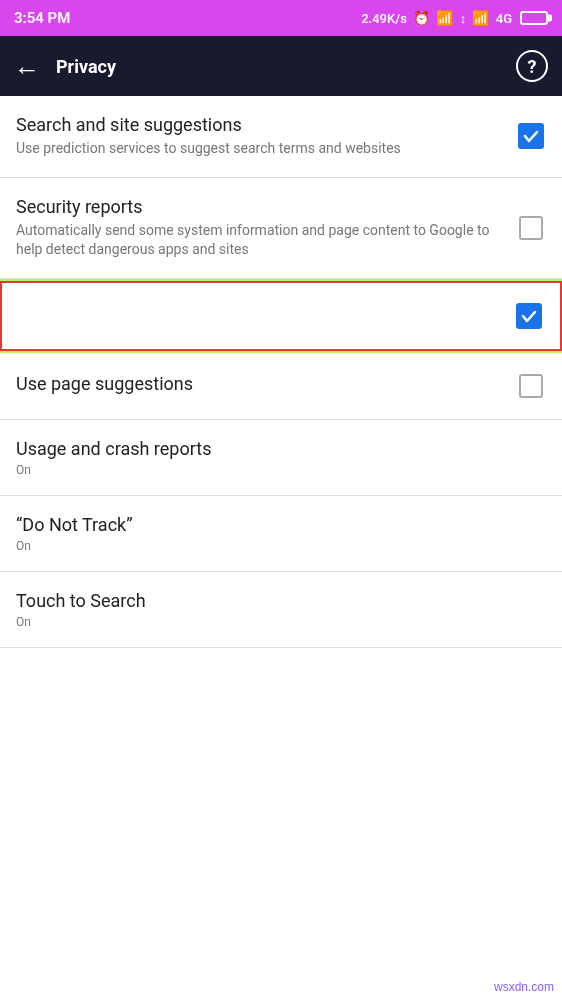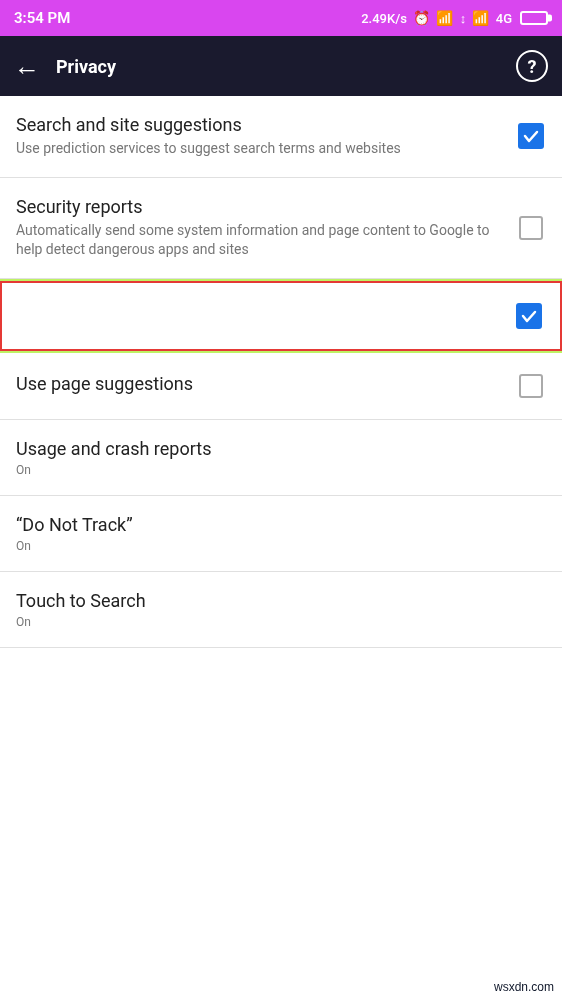--- a/index.html
+++ b/index.html
@@ -162,21 +162,21 @@
       border-radius: 3px;
       background: #fff;
     }
 
     
     .watermark {
       position: fixed;
       bottom: 6px;
       right: 8px;
       font-size: 12px;
-      color: #0f172a;
+      color: #8b5cf6;
       font-family: Arial, sans-serif;
     }
   </style>
 </head>
 <body>
 
 <div class="status-bar">
   <span class="status-bar-left">3:54 PM</span>
   <div class="status-bar-right">
     <span>2.49K/s</span>

